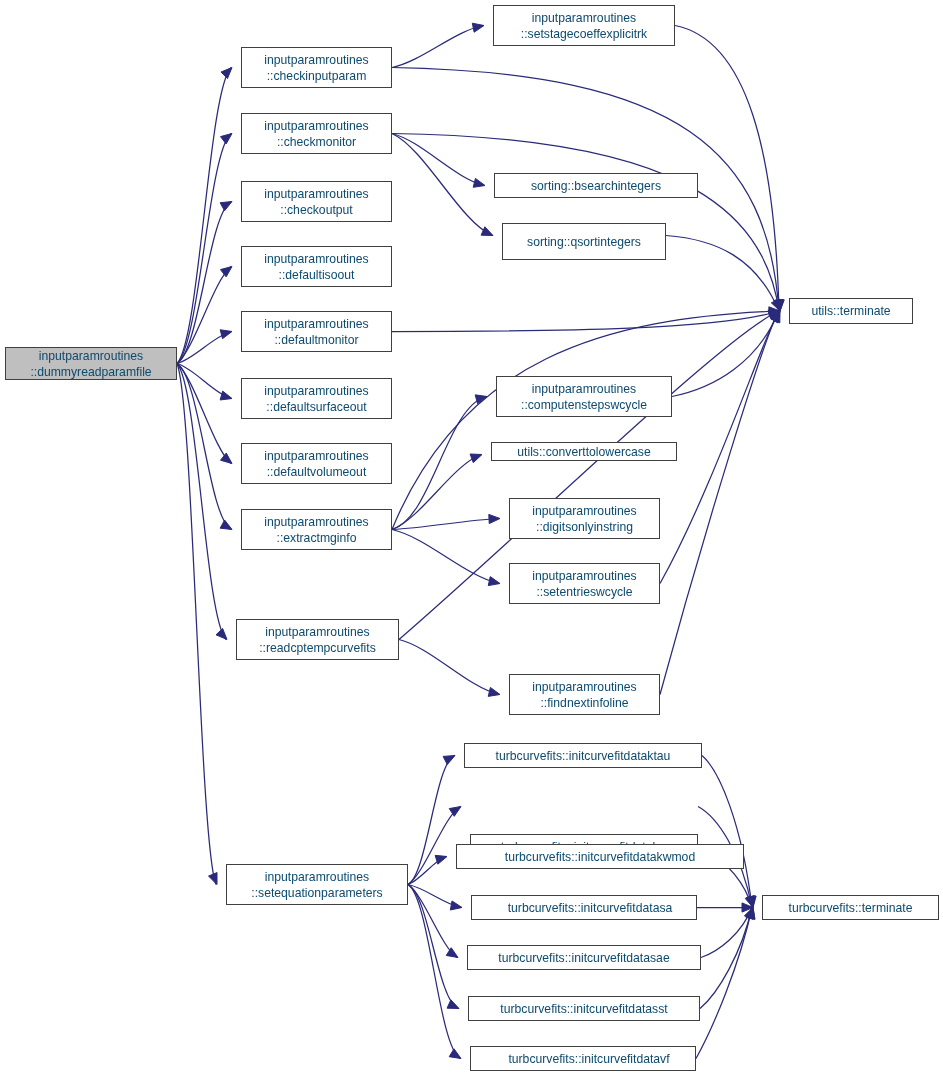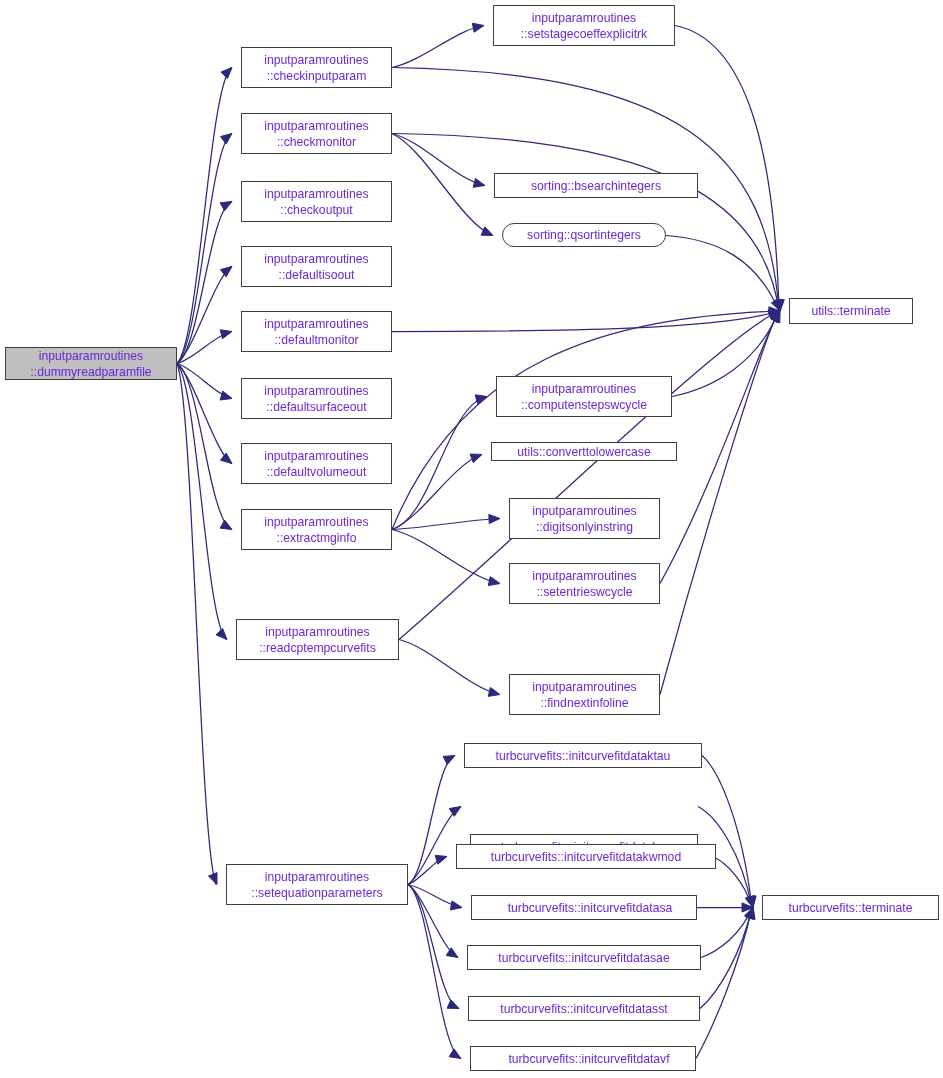--- a/index.html
+++ b/index.html
@@ -20,21 +20,21 @@
     left: 0;
     top: 0;
     width: 943px;
     height: 1078px;
   }
   .node {
     position: absolute;
     box-sizing: border-box;
     border: 1px solid #404040;
     background: #ffffff;
-    color: #6d28d9;
+    color: #0c4a6e;
     font-size: 12.2px;
     line-height: 16px;
     text-align: center;
     display: flex;
     flex-direction: column;
     align-items: center;
     justify-content: center;
     white-space: pre;
     z-index: 3;
   }
@@ -141,29 +141,29 @@
       <div class="node" style="left: 241px; top: 181px; width: 151px; height: 41px;"><span class="ln">inputparamroutines</span><span class="ln">::checkoutput</span></div>
       <div class="node" style="left: 241px; top: 246px; width: 151px; height: 41px;"><span class="ln">inputparamroutines</span><span class="ln">::defaultisoout</span></div>
       <div class="node" style="left: 241px; top: 311px; width: 151px; height: 41px;"><span class="ln">inputparamroutines</span><span class="ln">::defaultmonitor</span></div>
       <div class="node" style="left: 241px; top: 378px; width: 151px; height: 41px;"><span class="ln">inputparamroutines</span><span class="ln">::defaultsurfaceout</span></div>
       <div class="node" style="left: 241px; top: 443px; width: 151px; height: 41px;"><span class="ln">inputparamroutines</span><span class="ln">::defaultvolumeout</span></div>
       <div class="node" style="left: 241px; top: 509px; width: 151px; height: 41px;"><span class="ln">inputparamroutines</span><span class="ln">::extractmginfo</span></div>
       <div class="node" style="left: 236px; top: 619px; width: 163px; height: 41px;"><span class="ln">inputparamroutines</span><span class="ln">::readcptempcurvefits</span></div>
       <div class="node" style="left: 226px; top: 864px; width: 182px; height: 41px;"><span class="ln">inputparamroutines</span><span class="ln">::setequationparameters</span></div>
       <div class="node" style="left: 493px; top: 5px; width: 182px; height: 41px;"><span class="ln">inputparamroutines</span><span class="ln">::setstagecoeffexplicitrk</span></div>
       <div class="node" style="left: 494px; top: 173px; width: 204px; height: 25px;"><span class="ln">sorting::bsearchintegers</span></div>
-      <div class="node" style="left: 502px; top: 223px; width: 164px; height: 24px; border-radius: 12px;"><span class="ln">sorting::qsortintegers</span></div>
+      <div class="node" style="left: 502px; top: 223px; width: 164px; height: 37px;"><span class="ln">sorting::qsortintegers</span></div>
       <div class="node" style="left: 789px; top: 298px; width: 124px; height: 26px;"><span class="ln">utils::terminate</span></div>
       <div class="node" style="left: 496px; top: 376px; width: 176px; height: 41px;"><span class="ln">inputparamroutines</span><span class="ln">::computenstepswcycle</span></div>
       <div class="node" style="left: 491px; top: 442px; width: 186px; height: 19px;"><span class="ln">utils::converttolowercase</span></div>
       <div class="node" style="left: 509px; top: 498px; width: 151px; height: 41px;"><span class="ln">inputparamroutines</span><span class="ln">::digitsonlyinstring</span></div>
       <div class="node" style="left: 509px; top: 563px; width: 151px; height: 41px;"><span class="ln">inputparamroutines</span><span class="ln">::setentrieswcycle</span></div>
       <div class="node" style="left: 509px; top: 674px; width: 151px; height: 41px;"><span class="ln">inputparamroutines</span><span class="ln">::findnextinfoline</span></div>
       <div class="node" style="left: 464px; top: 743px; width: 238px; height: 25px;"><span class="ln">turbcurvefits::initcurvefitdataktau</span></div>
       <div class="node" style="left: 470px; top: 794px; width: 228px; height: 25px; margin-top: 40px;"><span class="ln">turbcurvefits::initcurvefitdatakw</span></div>
-      <div class="node" style="left: 456px; top: 844px; width: 260px; height: 25px; justify-content: center;"><span class="ln">turbcurvefits::initcurvefitdatakwmod</span></div>
+      <div class="node" style="left: 456px; top: 844px; width: 288px; height: 25px; justify-content: center;"><span class="ln">turbcurvefits::initcurvefitdatakwmod</span></div>
       <div class="node" style="left: 471px; top: 895px; width: 226px; height: 25px; padding-left: 12px;"><span class="ln">turbcurvefits::initcurvefitdatasa</span></div>
       <div class="node" style="left: 467px; top: 945px; width: 234px; height: 25px;"><span class="ln">turbcurvefits::initcurvefitdatasae</span></div>
       <div class="node" style="left: 468px; top: 996px; width: 232px; height: 25px;"><span class="ln">turbcurvefits::initcurvefitdatasst</span></div>
       <div class="node" style="left: 470px; top: 1046px; width: 226px; height: 25px; padding-left: 12px;"><span class="ln">turbcurvefits::initcurvefitdatavf</span></div>
       <div class="node" style="left: 762px; top: 895px; width: 177px; height: 25px;"><span class="ln">turbcurvefits::terminate</span></div>
     </div>
 </div>
 
 </body></html>

